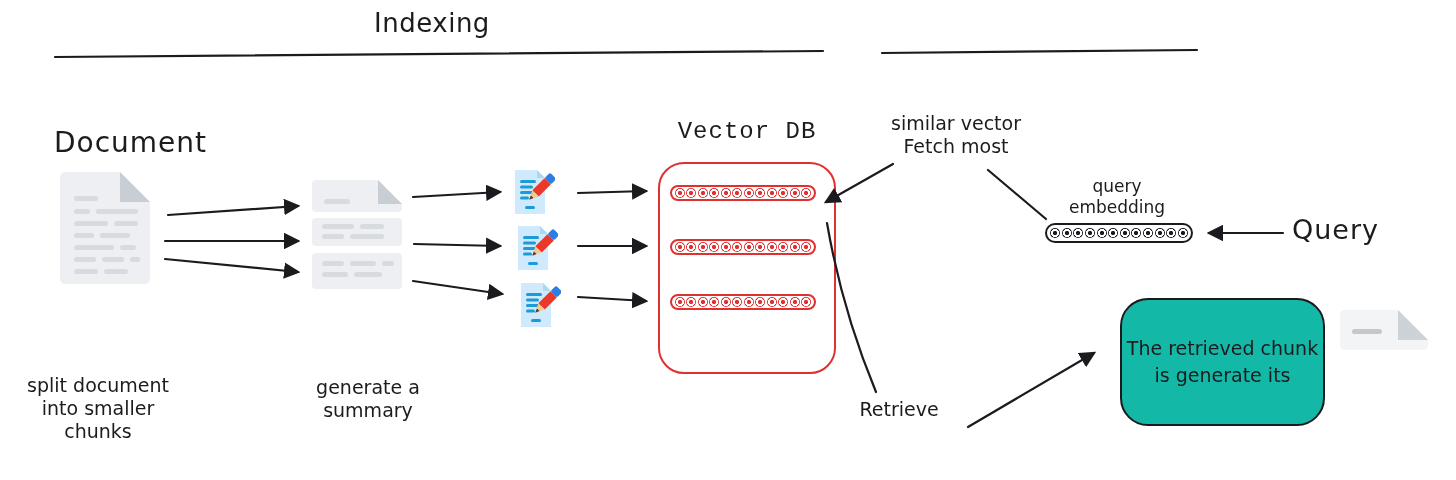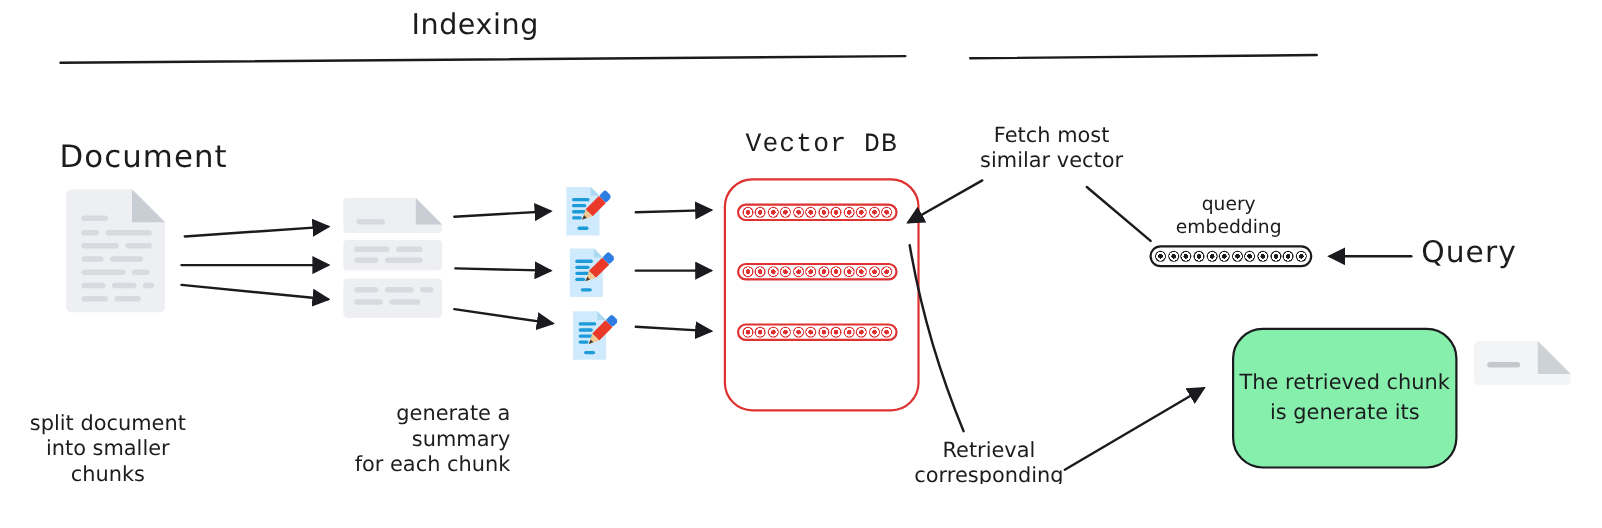--- a/index.html
+++ b/index.html
@@ -18,21 +18,21 @@
   .vec-row{position:absolute;left:10px;width:146px;height:16px;box-sizing:border-box;border:2px solid #e03131;border-radius:9px;
     display:flex;align-items:center;justify-content:space-between;padding:0 3px;background:#fff;}
   .emb-pill{width:148px;height:20px;box-sizing:border-box;border:2px solid #1b1b1f;border-radius:10px;
     display:flex;align-items:center;justify-content:space-between;padding:0 3px;background:#fff;}
   .dot{display:inline-block;width:10px;height:10px;border-radius:50%;flex:0 0 auto;}
   .dot-red{background:radial-gradient(circle,#e03131 0 29%,#ffffff 31% 55%,#e03131 57% 100%);}
   .dot-black{background:radial-gradient(circle,#1b1b1f 0 29%,#ffffff 31% 55%,#1b1b1f 57% 100%);}
   .emb-label{font-size:17px;line-height:21px;text-align:center;width:148px;}
   .query-label{font-size:27px;letter-spacing:1px;}
   .result-box{width:205px;height:128px;box-sizing:border-box;border:2.5px solid #1b1b1f;border-radius:28px;
-    display:flex;align-items:center;justify-content:center;background:#86efac;}
+    display:flex;align-items:center;justify-content:center;background:#14b8a6;}
   .result-text{font-size:19px;line-height:27px;text-align:center;}
 </style>
 </head>
 <body>
 
 <div class="canvas">
 
   <div class="abs section-title" style="left:322px;top:8px;">Indexing</div>
 
   <div class="abs doc-label" style="left:34px;top:126px;margin-left:20px;">Document</div>
@@ -81,23 +81,22 @@
     <rect x="0" y="0" width="90" height="36" rx="4" fill="#edeff2"></rect>
     <g fill="#d7dade">
       <rect x="10" y="8" width="22" height="5" rx="2.5"></rect>
         <rect x="38" y="8" width="26" height="5" rx="2.5"></rect>
         <rect x="70" y="8" width="12" height="5" rx="2.5"></rect>
       <rect x="10" y="19" width="26" height="5" rx="2.5"></rect>
         <rect x="42" y="19" width="28" height="5" rx="2.5"></rect>
     </g>
   </svg>
 
-  <div class="abs caption" style="left:272px;top:365px;width:192px;text-align:right;">
+  <div class="abs caption" style="left:272px;top:376px;width:192px;">
     <div>generate a summary</div>
-    <div>for each chunk</div>
   </div>
 
   <svg class="abs" style="left:511px;top:168px;" width="44" height="50" viewBox="0 0 44 50">
     <path d="M4,2 H26 L34,10 V46 H4 Z" fill="#cfeafc"></path>
       <path d="M26,2 L34,10 H26 Z" fill="#add9f0"></path>
     <g fill="#1d9ad8">
       <rect x="9" y="12" width="16" height="3" rx="1.5"></rect>
         <rect x="9" y="17.5" width="13" height="3" rx="1.5"></rect>
       <rect x="9" y="23" width="15" height="3" rx="1.5"></rect>
         <rect x="9" y="28.5" width="9" height="3" rx="1.5"></rect>
@@ -185,22 +184,22 @@
         <span class="dot dot-red"></span>
         <span class="dot dot-red"></span>
         <span class="dot dot-red"></span>
         <span class="dot dot-red"></span>
         <span class="dot dot-red"></span>
         <span class="dot dot-red"></span>
       </div>
   </div>
 
   <div class="abs note" style="left:880px;top:112px;width:152px;">
+    <div>similar vector</div>
     <div>Fetch most</div>
-    <div>similar vector</div>
   </div>
 
   <div class="abs emb-label" style="left:1043px;top:176px;">
     <div>query</div>
     <div>embedding</div>
   </div>
   <div class="abs emb-pill" style="left:1045px;top:223px;">
       <span class="dot dot-black"></span>
       <span class="dot dot-black"></span>
       <span class="dot dot-black"></span>
@@ -211,22 +210,21 @@
       <span class="dot dot-black"></span>
       <span class="dot dot-black"></span>
       <span class="dot dot-black"></span>
       <span class="dot dot-black"></span>
       <span class="dot dot-black"></span>
     </div>
 
   <div class="abs query-label" style="left:1292px;top:214px;">Query</div>
 
   <div class="abs note" style="left:828px;top:398px;width:142px;">
-    <div>Retrieval</div>
-    <div>corresponding</div>
+    <div>Retrieve</div>
   </div>
 
   <div class="abs result-box" style="left:1120px;top:298px;">
     <div class="result-text">
       <div>The retrieved chunk</div>
       <div>is generate its</div>
     </div>
   </div>
 
   <svg class="abs" style="left:1340px;top:310px;" width="88" height="40" viewBox="0 0 88 40">

